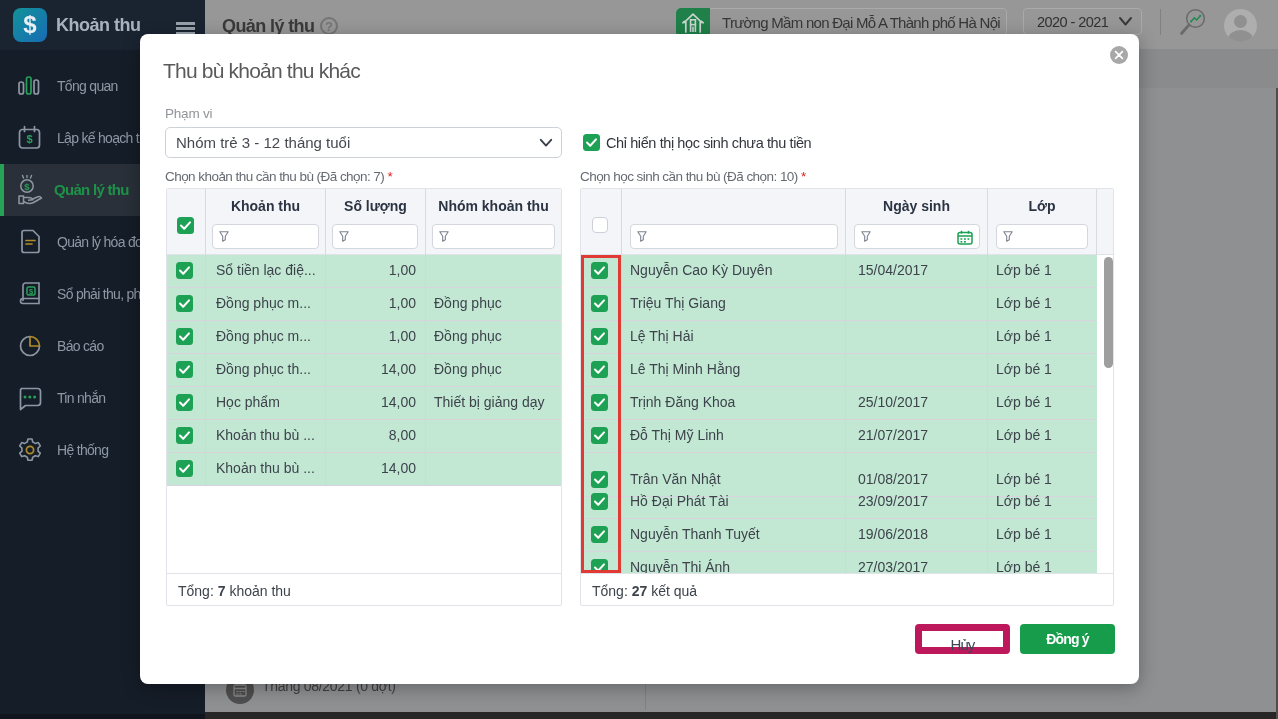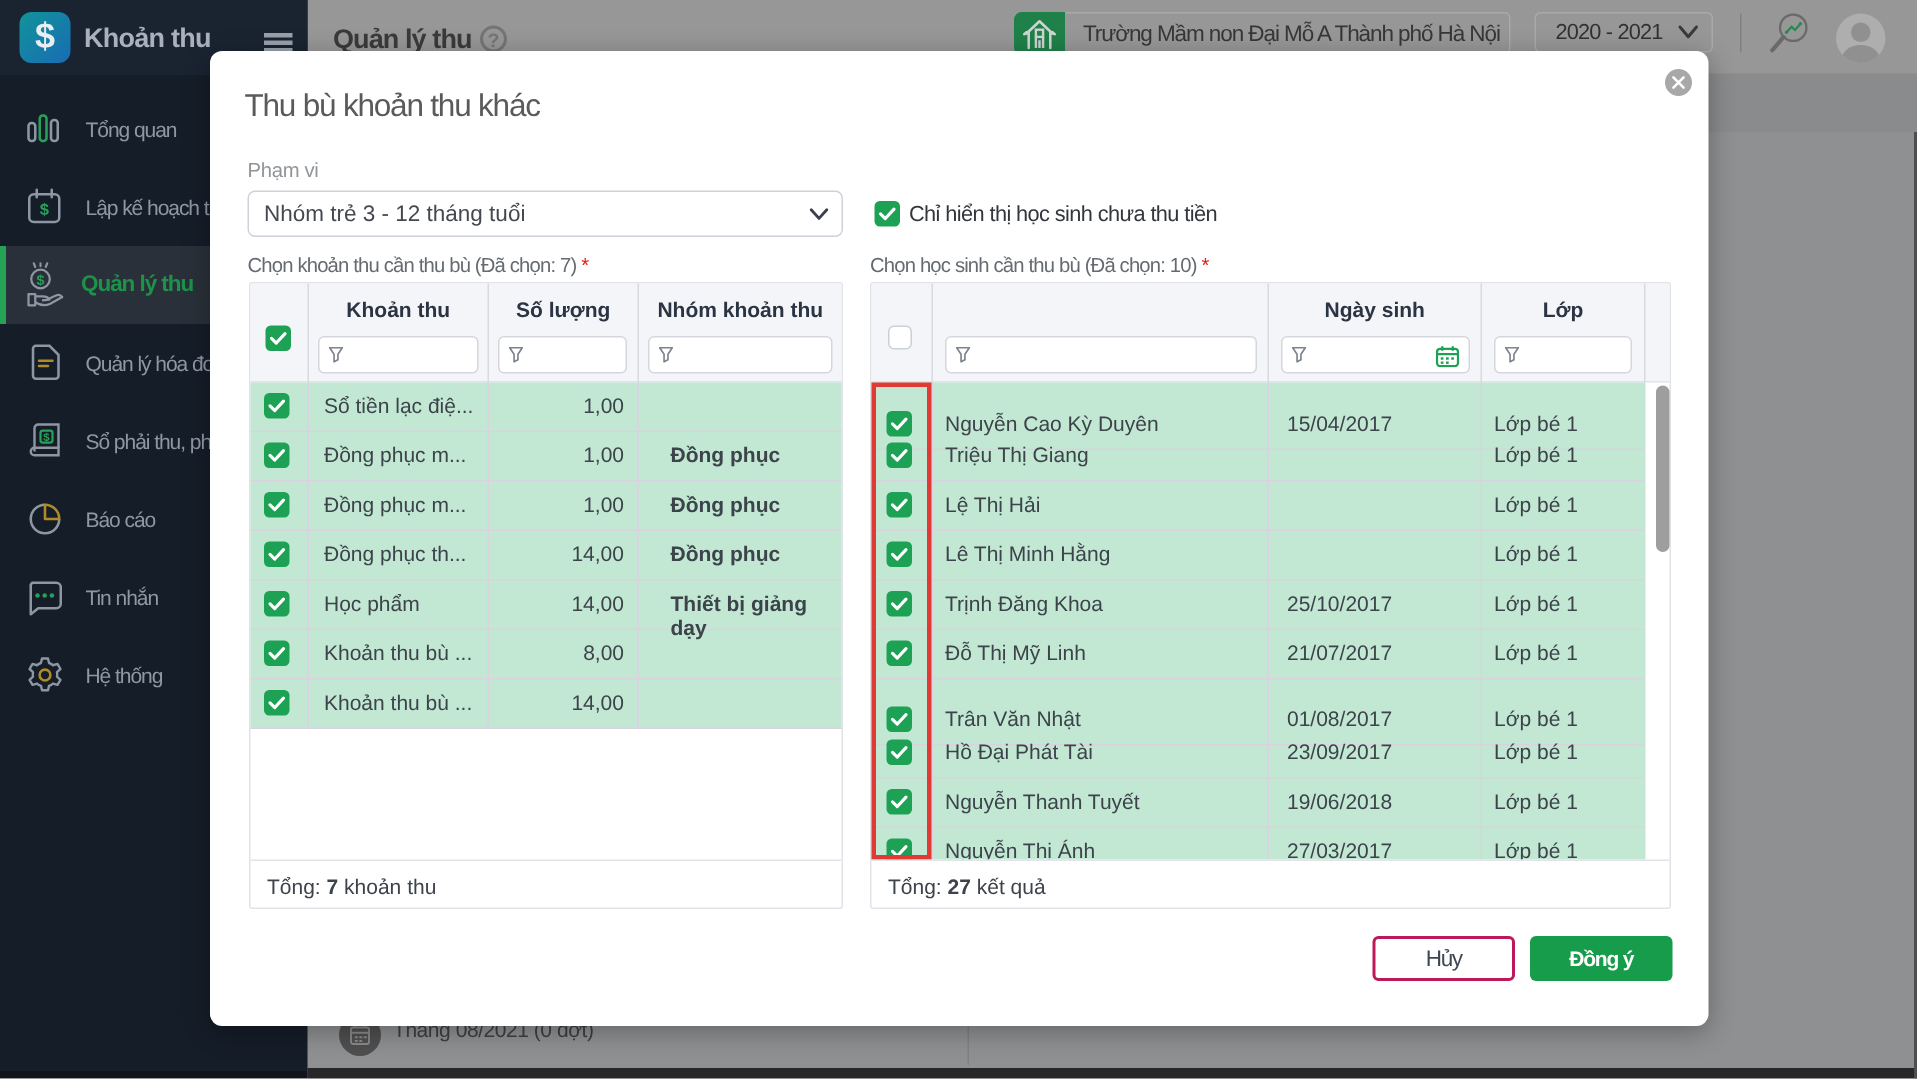--- a/index.html
+++ b/index.html
@@ -6,21 +6,21 @@
   html,body { width:1278px; height:719px; overflow:hidden; }
   body { font-family:"Liberation Sans", sans-serif; position:relative; background:#8f8f8f; }
   .abs { position:absolute; }
   .th { font-size:14px; font-weight:bold; color:#2b3442; text-align:center; line-height:22px; }
   .flt { height:25px; background:#fff; border:1px solid #d4d7dd; border-radius:4px; }
   .cb-on { position:absolute; width:17px; height:17px; border-radius:3.5px; background:#1da154; }
   .cbr { left:9px; top:10px; }
   .lrow { left:0; width:394px; height:33px; border-bottom:1px solid #d8d3de; }
   .rrow { left:0; width:515px; height:33px; border-bottom:1px solid #d8d3de; }
   .lrow div, .rrow div { position:absolute; font-size:14px; color:#3d434b; top:7px; }
-  .c2 { left:49px; } .c3 { right:145px; } .c4 { left:280px;font-weight:bold; }
+  .c2 { left:49px; } .c3 { right:145px; } .c4 { left:267px; }
   .n1 { left:49px; } .n2 { left:277px; } .n3 { left:415px; }
   .cbr2 { left:10px; top:10px; }
 </style>
 </head>
 <body>
 
 <div class="abs" style="left:205px;top:0;width:1073px;height:719px;background:#8f9092;"></div>
 <div class="abs" style="left:1276px;top:88px;width:2px;height:631px;background:#4e4e4e;z-index:5;"></div>
 
 <div class="abs" style="left:205px;top:0;width:1073px;height:50px;background:#979797;border-bottom:1px solid #8a8a8a;"></div>
@@ -306,21 +306,21 @@
     <rect x="3.5" y="11" width="1.8" height="1.6" fill="#1da154"></rect>
       <rect x="7" y="11" width="1.8" height="1.6" fill="#1da154"></rect>
   </svg>
 
   <div class="abs" style="left:0;top:66px;width:516px;height:318px;background:#c2e8d4;"></div>
   <div class="abs" style="left:40px;top:66px;width:1px;height:318px;background:#d8d3de;"></div>
   <div class="abs" style="left:264px;top:66px;width:1px;height:318px;background:#d8d3de;"></div>
   <div class="abs" style="left:406px;top:66px;width:1px;height:318px;background:#d8d3de;"></div>
 
   <div class="abs" style="left:0;top:66px;width:516px;height:318px;overflow:hidden;">
-    <div class="abs rrow" style="top:12px;">
+    <div class="abs rrow" style="top:0px;">
         <div class="cb-on cbr2"><svg width="17" height="17" viewBox="0 0 17 17">
             <path d="M4 8.6 L7.2 11.7 L13 5.4" fill="none" stroke="#fff" stroke-width="2.1" stroke-linecap="round" stroke-linejoin="round"></path>
           </svg></div>
         <div class="n1">Nguyễn Cao Kỳ Duyên</div>
         <div class="n2">15/04/2017</div>
         <div class="n3">Lớp bé 1</div>
       </div>
     <div class="abs rrow" style="top:33px;">
         <div class="cb-on cbr2"><svg width="17" height="17" viewBox="0 0 17 17">
             <path d="M4 8.6 L7.2 11.7 L13 5.4" fill="none" stroke="#fff" stroke-width="2.1" stroke-linecap="round" stroke-linejoin="round"></path>
@@ -396,14 +396,14 @@
   </div>
 
   <div class="abs" style="left:0px;top:66px;width:40px;height:318px;border:3px solid #e03a34;"></div>
 
   <div class="abs" style="left:523px;top:68px;width:9px;height:111px;border-radius:4.5px;background:#9e9e9e;"></div>
 
   <div class="abs" style="left:0;top:384px;width:532px;height:1px;background:#e1e3e8;"></div>
   <div class="abs" style="left:11px;top:394px;font-size:14px;color:#3d434b;">Tổng: <b>27</b> kết quả</div>
 </div>
 
-<div class="abs" style="left:915px;top:624px;width:95px;height:30px;background:#fff;border:2px solid #be185d;border-radius:4px;text-align:center;line-height:28px;font-size:15px;letter-spacing:-0.9px;color:#3f4654;">Hủy</div>
+<div class="abs" style="left:915px;top:624px;width:95px;height:30px;background:#fff;border:7px solid #be185d;border-radius:4px;text-align:center;line-height:28px;font-size:15px;letter-spacing:-0.9px;color:#3f4654;">Hủy</div>
 <div class="abs" style="left:1020px;top:624px;width:95px;height:30px;background:#179c4b;border-radius:4px;text-align:center;line-height:30px;font-size:14px;letter-spacing:-0.8px;font-weight:bold;color:#ffffff;">Đồng ý</div>
 
 </body></html>

